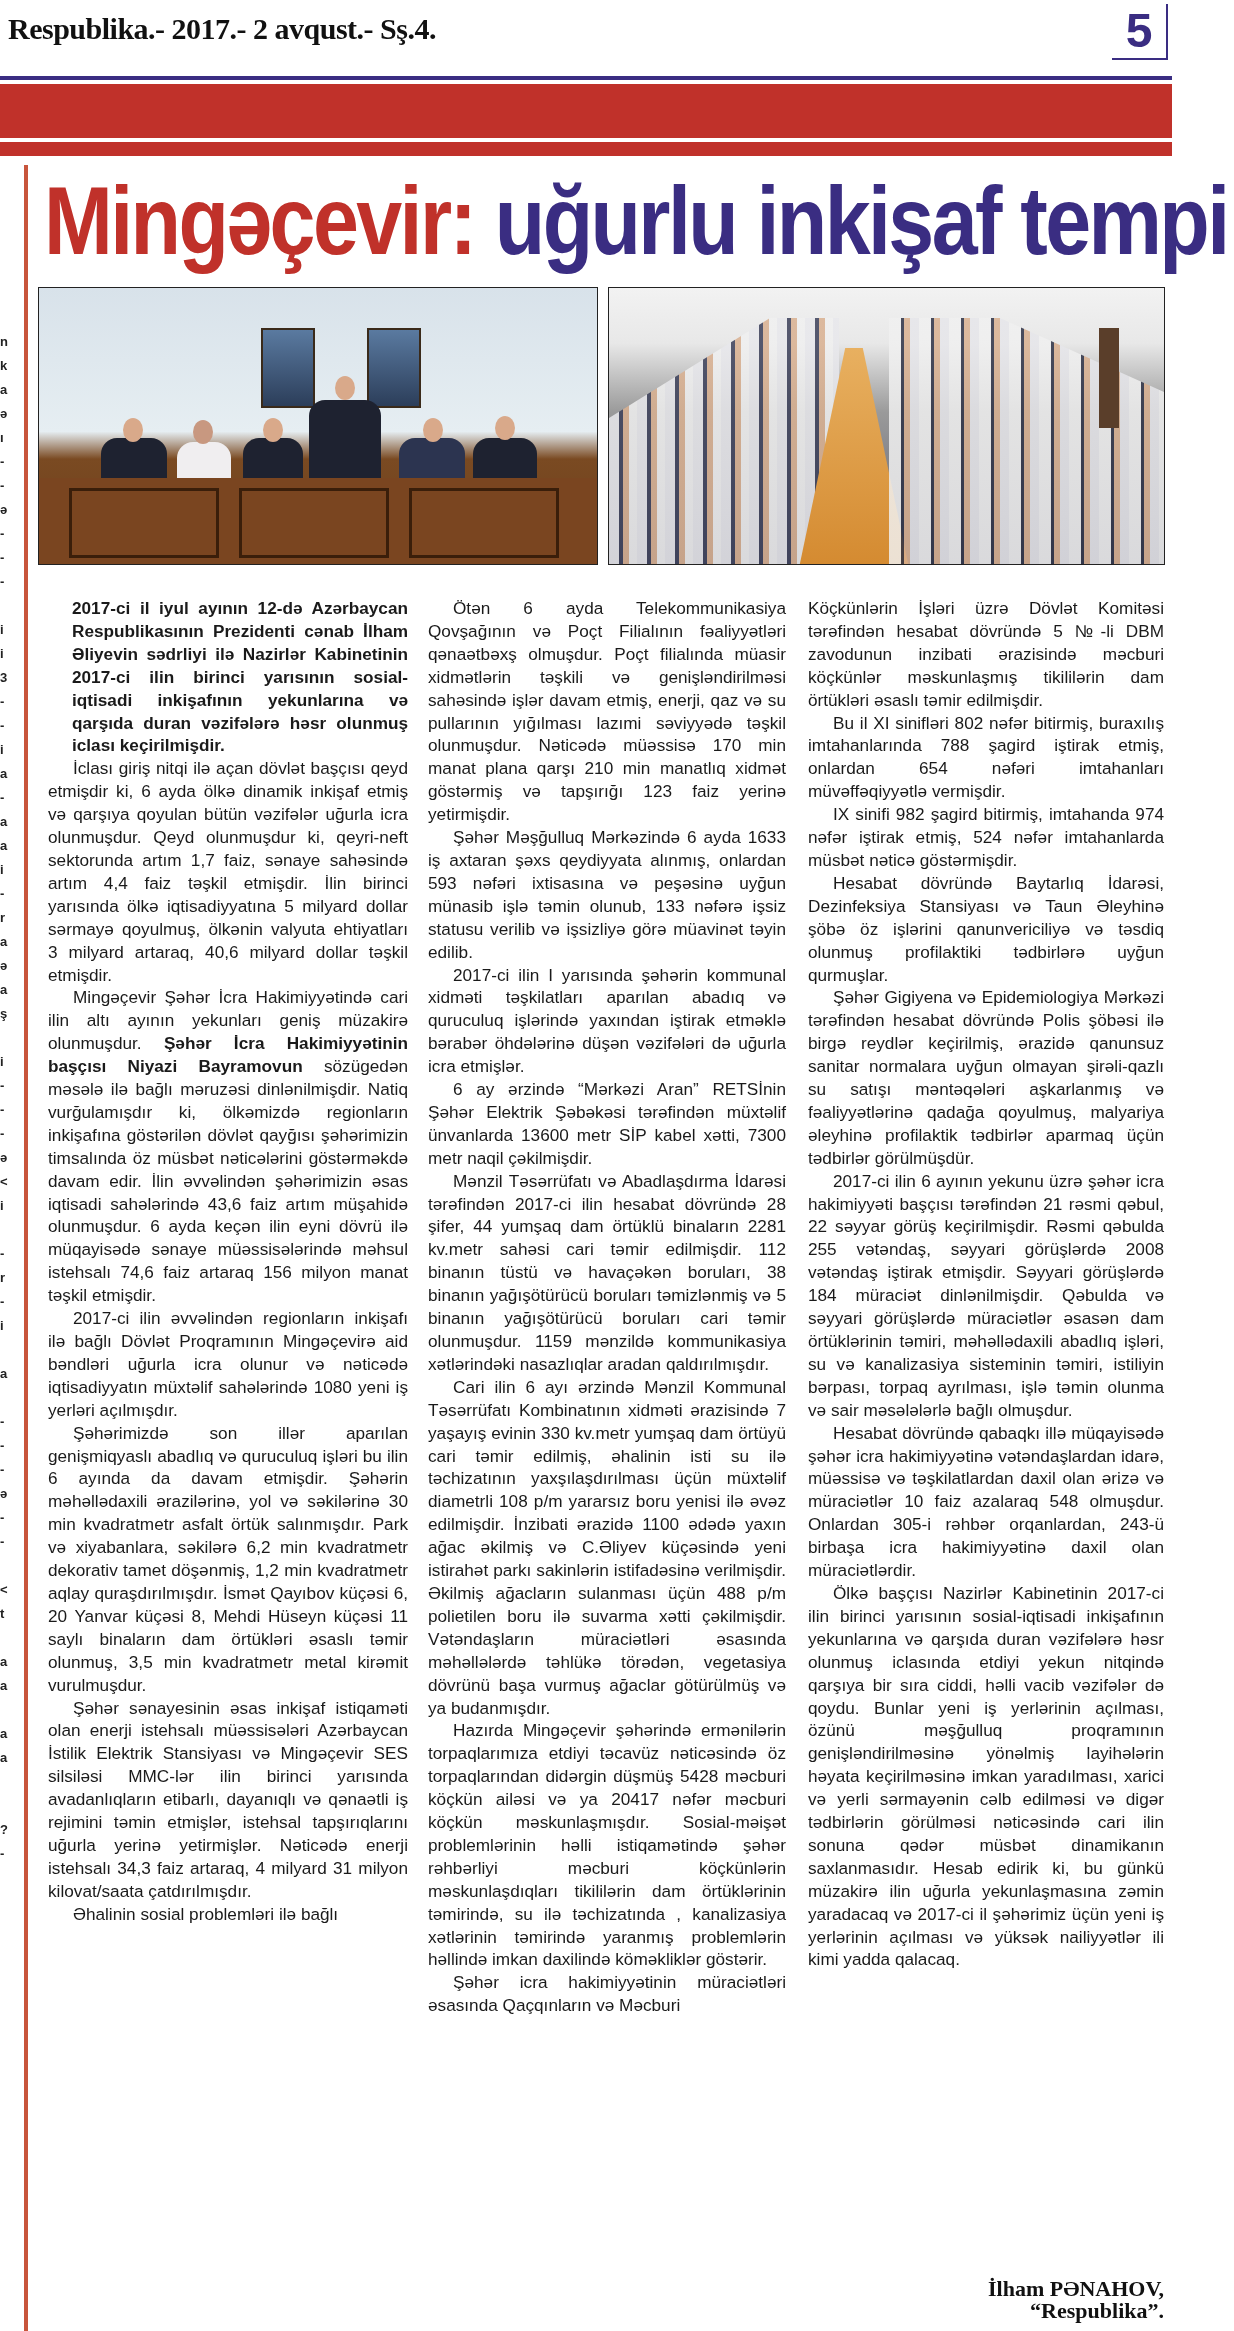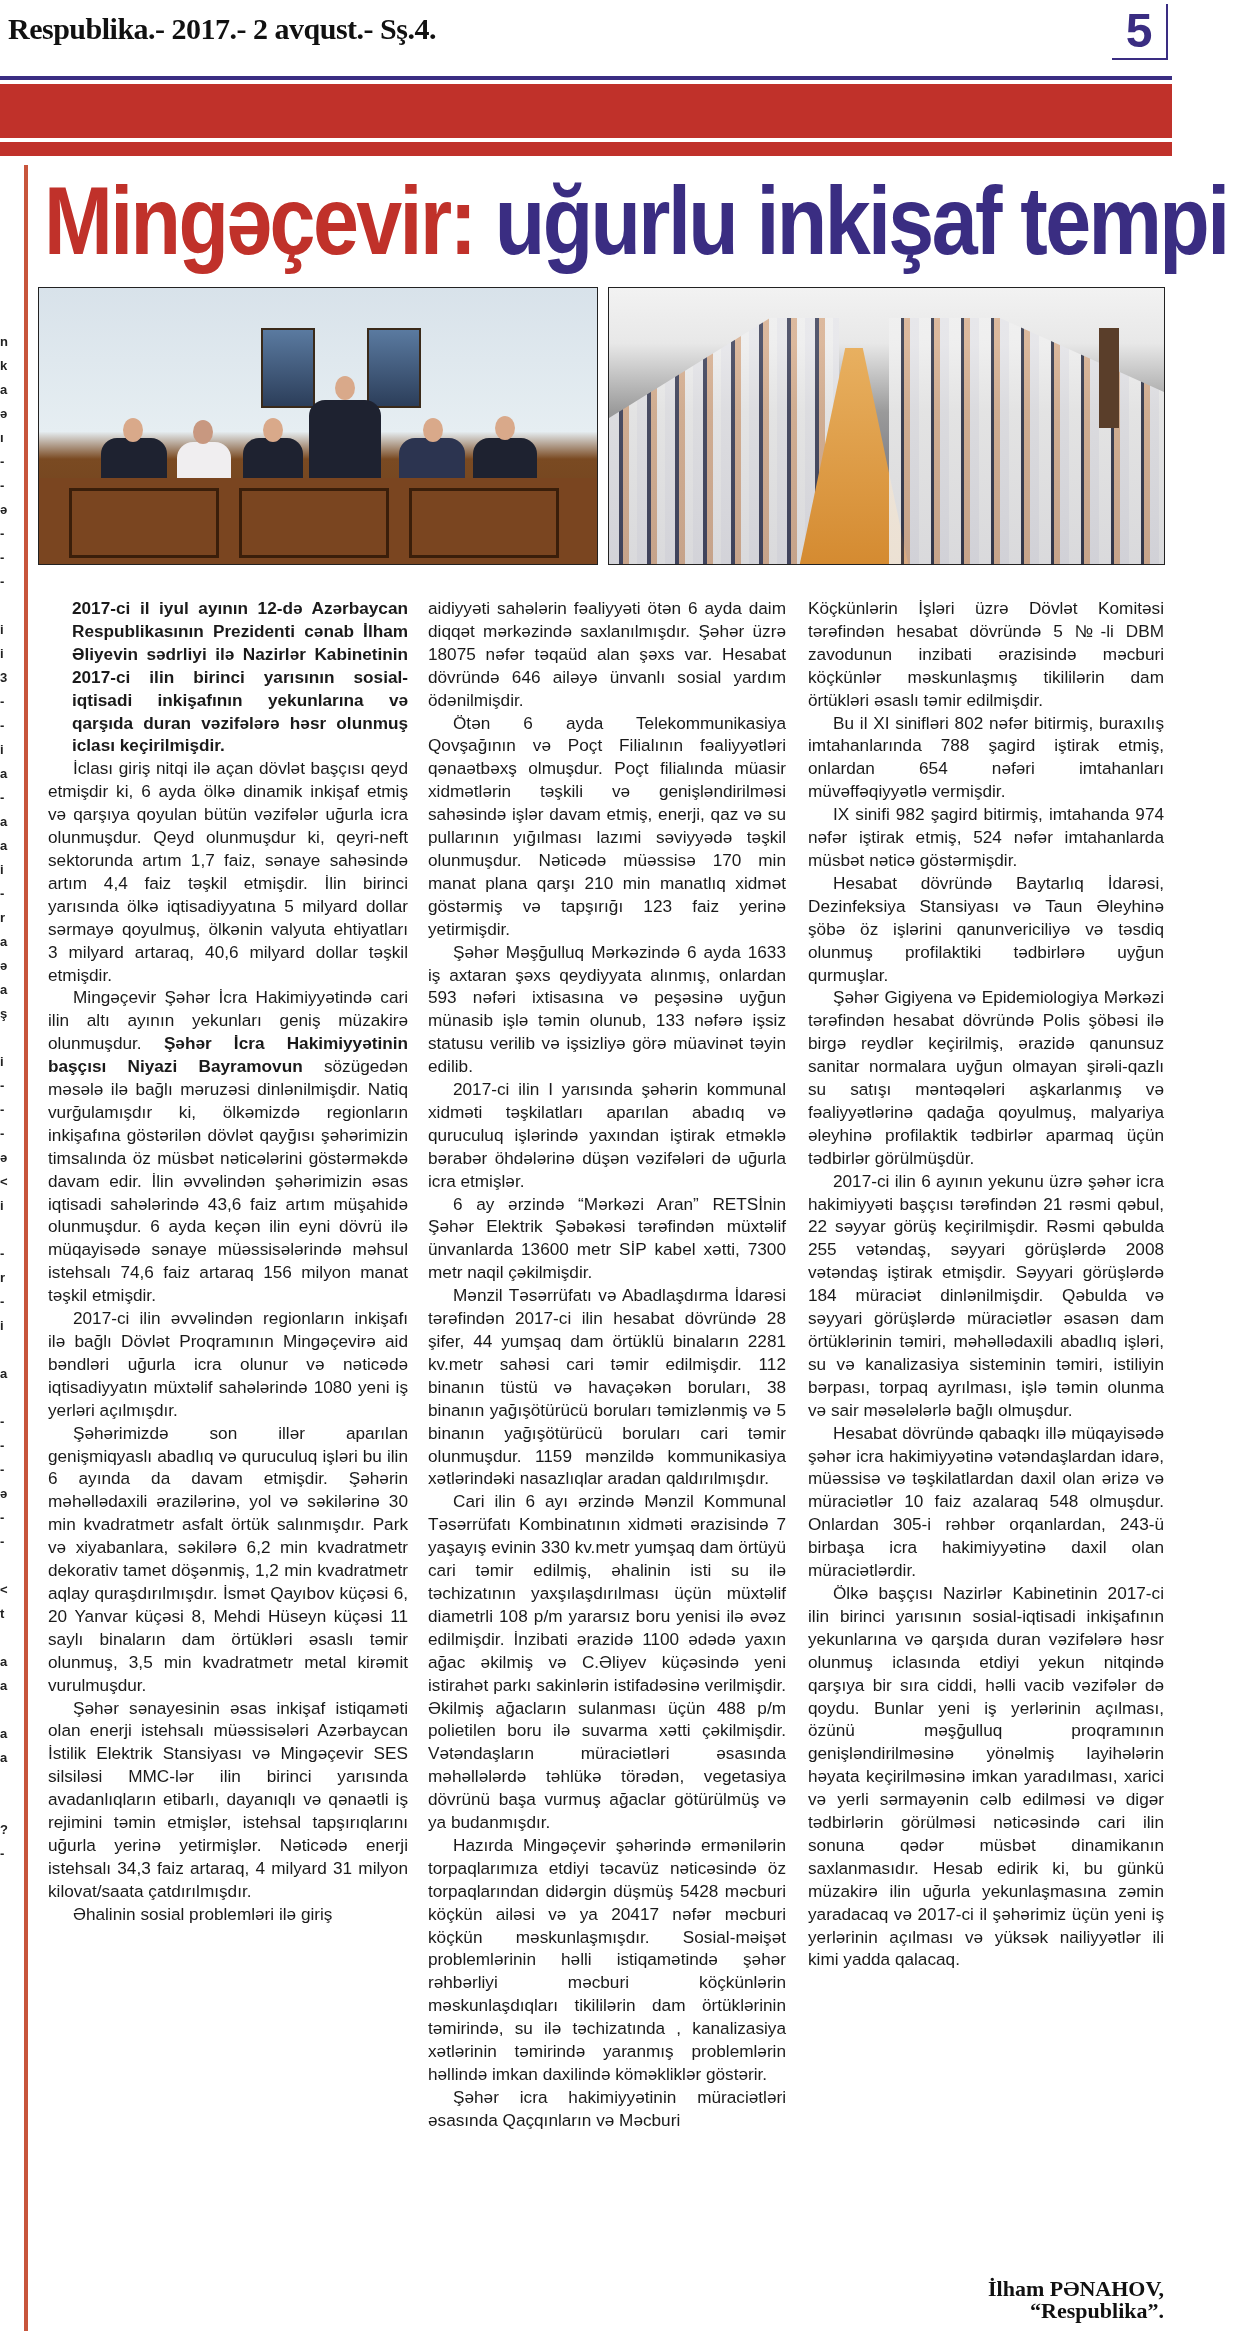--- a/index.html
+++ b/index.html
@@ -197,25 +197,24 @@
 
 <div class="col col-1">
   <p class="lead lead-p">2017-ci il iyul ayının 12-də Azərbaycan Respublikasının Prezidenti cənab İlham Əliyevin sədrliyi ilə Nazirlər Kabinetinin 2017-ci ilin birinci yarısının sosial-iqtisadi inkişafının yekunlarına və qarşıda duran vəzifələrə həsr olunmuş iclası keçirilmişdir.</p>
   <p>İclası giriş nitqi ilə açan dövlət başçısı qeyd etmişdir ki, 6 ayda ölkə dinamik inkişaf etmiş və qarşıya qoyulan bütün vəzifələr uğurla icra olunmuşdur. Qeyd olunmuşdur ki, qeyri-neft sektorunda artım 1,7 faiz, sənaye sahəsində artım 4,4 faiz təşkil etmişdir. İlin birinci yarısında ölkə iqtisadiyyatına 5 milyard dollar sərmayə qoyulmuş, ölkənin valyuta ehtiyatları 3 milyard artaraq, 40,6 milyard dollar təşkil etmişdir.</p>
   <p>
     <span>Mingəçevir Şəhər İcra Hakimiyyətində cari ilin altı ayının yekunları geniş müzakirə olunmuşdur. </span><span class="bold">Şəhər İcra Hakimiyyətinin başçısı Niyazi Bayramovun</span><span> sözügedən məsələ ilə bağlı məruzəsi dinlənilmişdir. Natiq vurğulamışdır ki, ölkəmizdə regionların inkişafına göstərilən dövlət qayğısı şəhərimizin timsalında öz müsbət nəticələrini göstərməkdə davam edir. İlin əvvəlindən şəhərimizin əsas iqtisadi sahələrində 43,6 faiz artım müşahidə olunmuşdur. 6 ayda keçən ilin eyni dövrü ilə müqayisədə sənaye müəssisələrində məhsul istehsalı 74,6 faiz artaraq 156 milyon manat təşkil etmişdir.</span>
   </p>
   <p>2017-ci ilin əvvəlindən regionların inkişafı ilə bağlı Dövlət Proqramının Mingəçevirə aid bəndləri uğurla icra olunur və nəticədə iqtisadiyyatın müxtəlif sahələrində 1080 yeni iş yerləri açılmışdır.</p>
   <p>Şəhərimizdə son illər aparılan genişmiqyaslı abadlıq və quruculuq işləri bu ilin 6 ayında da davam etmişdir. Şəhərin məhəllədaxili ərazilərinə, yol və səkilərinə 30 min kvadratmetr asfalt örtük salınmışdır. Park və xiyabanlara, səkilərə 6,2 min kvadratmetr dekorativ tamet döşənmiş, 1,2 min kvadratmetr aqlay quraşdırılmışdır. İsmət Qayıbov küçəsi 6, 20 Yanvar küçəsi 8, Mehdi Hüseyn küçəsi 11 saylı binaların dam örtükləri əsaslı təmir olunmuş, 3,5 min kvadratmetr metal kirəmit vurulmuşdur.</p>
   <p>Şəhər sənayesinin əsas inkişaf istiqaməti olan enerji istehsalı müəssisələri Azərbaycan İstilik Elektrik Stansiyası və Mingəçevir SES silsiləsi MMC-lər ilin birinci yarısında avadanlıqların etibarlı, dayanıqlı və qənaətli iş rejimini təmin etmişlər, istehsal tapşırıqlarını uğurla yerinə yetirmişlər. Nəticədə enerji istehsalı 34,3 faiz artaraq, 4 milyard 31 milyon kilovat/saata çatdırılmışdır.</p>
-  <p>Əhalinin sosial problemləri ilə giriş</p>
+  <p>Əhalinin sosial problemləri ilə bağlı</p>
 </div>
 
 <div class="col col-2">
-  <p class="cont">aidiyyəti sahələrin fəaliyyəti ötən 6 ayda daim diqqət mərkəzində saxlanılmışdır. Şəhər üzrə 18075 nəfər təqaüd alan şəxs var. Hesabat dövründə 646 ailəyə ünvanlı sosial yardım ödənilmişdir.</p>
   <p>Ötən 6 ayda Telekommunikasiya Qovşağının və Poçt Filialının fəaliyyətləri qənaətbəxş olmuşdur. Poçt filialında müasir xidmətlərin təşkili və genişləndirilməsi sahəsində işlər davam etmiş, enerji, qaz və su pullarının yığılması lazımi səviyyədə təşkil olunmuşdur. Nəticədə müəssisə 170 min manat plana qarşı 210 min manatlıq xidmət göstərmiş və tapşırığı 123 faiz yerinə yetirmişdir.</p>
   <p>Şəhər Məşğulluq Mərkəzində 6 ayda 1633 iş axtaran şəxs qeydiyyata alınmış, onlardan 593 nəfəri ixtisasına və peşəsinə uyğun münasib işlə təmin olunub, 133 nəfərə işsiz statusu verilib və işsizliyə görə müavinət təyin edilib.</p>
   <p>2017-ci ilin I yarısında şəhərin kommunal xidməti təşkilatları aparılan abadıq və quruculuq işlərində yaxından iştirak etməklə bərabər öhdələrinə düşən vəzifələri də uğurla icra etmişlər.</p>
   <p>6 ay ərzində “Mərkəzi Aran” RETSİnin Şəhər Elektrik Şəbəkəsi tərəfindən müxtəlif ünvanlarda 13600 metr SİP kabel xətti, 7300 metr naqil çəkilmişdir.</p>
   <p>Mənzil Təsərrüfatı və Abadlaşdırma İdarəsi tərəfindən 2017-ci ilin hesabat dövründə 28 şifer, 44 yumşaq dam örtüklü binaların 2281 kv.metr sahəsi cari təmir edilmişdir. 112 binanın tüstü və havaçəkən boruları, 38 binanın yağışötürücü boruları təmizlənmiş və 5 binanın yağışötürücü boruları cari təmir olunmuşdur. 1159 mənzildə kommunikasiya xətlərindəki nasazlıqlar aradan qaldırılmışdır.</p>
   <p>Cari ilin 6 ayı ərzində Mənzil Kommunal Təsərrüfatı Kombinatının xidməti ərazisində 7 yaşayış evinin 330 kv.metr yumşaq dam örtüyü cari təmir edilmiş, əhalinin isti su ilə təchizatının yaxşılaşdırılması üçün müxtəlif diametrli 108 p/m yararsız boru yenisi ilə əvəz edilmişdir. İnzibati ərazidə 1100 ədədə yaxın ağac əkilmiş və C.Əliyev küçəsində yeni istirahət parkı sakinlərin istifadəsinə verilmişdir. Əkilmiş ağacların sulanması üçün 488 p/m polietilen boru ilə suvarma xətti çəkilmişdir. Vətəndaşların müraciətləri əsasında məhəllələrdə təhlükə törədən, vegetasiya dövrünü başa vurmuş ağaclar götürülmüş və ya budanmışdır.</p>
   <p>Hazırda Mingəçevir şəhərində ermənilərin torpaqlarımıza etdiyi təcavüz nəticəsində öz torpaqlarından didərgin düşmüş 5428 məcburi köçkün ailəsi və ya 20417 nəfər məcburi köçkün məskunlaşmışdır. Sosial-məişət problemlərinin həlli istiqamətində şəhər rəhbərliyi məcburi köçkünlərin məskunlaşdıqları tikililərin dam örtüklərinin təmirində, su ilə təchizatında , kanalizasiya xətlərinin təmirində yaranmış problemlərin həllində imkan daxilində köməkliklər göstərir.</p>
   <p>Şəhər icra hakimiyyətinin müraciətləri əsasında Qaçqınların və Məcburi</p>
 </div>
 

